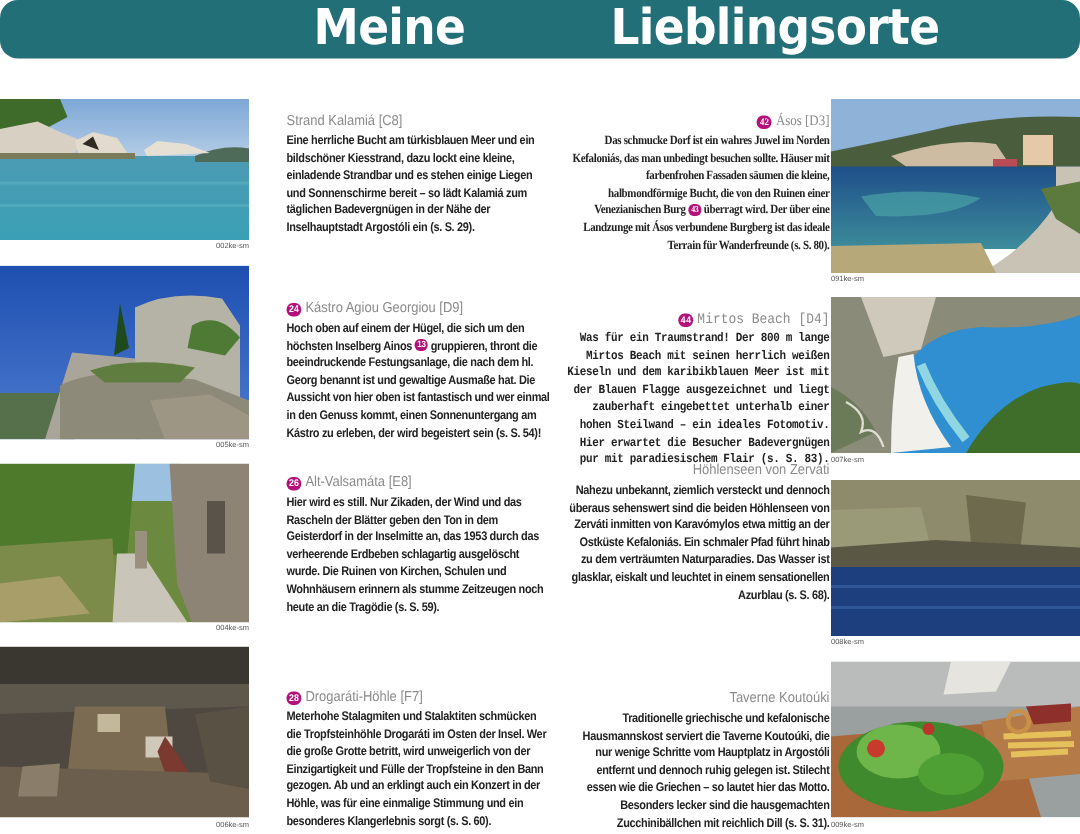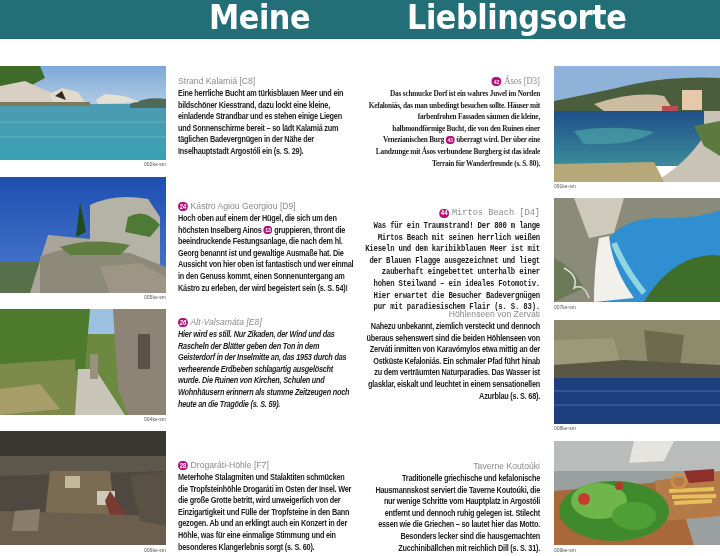--- a/index.html
+++ b/index.html
@@ -2,20 +2,21 @@
 <html><head>
 <meta charset="utf-8">
 <style>
   * { box-sizing: border-box; margin: 0; padding: 0; }
   html, body { width: 720px; height: 556px; overflow: hidden; background: #ffffff; }
   body { position: relative; font-family: "Liberation Sans", sans-serif; color: #1e1e1e; }
 
   .header {
     position: absolute; left: 0; top: 0; width: 720px; height: 39px;
     background: #226f78;
+    border-radius: 12px;
   }
   .header .word {
     position: absolute; top: -2px; color: #ffffff;
     font-family: "DejaVu Sans", sans-serif; font-weight: bold;
     font-size: 33px; letter-spacing: -0.5px; line-height: 40px;
     transform: scaleX(0.92); transform-origin: left center;
   }
   .header .w1 { left: 209px; }
   .header .w2 { left: 407px; }
 
@@ -24,20 +25,21 @@
   }
   .credit {
     position: absolute; font-size: 5px; color: #555; font-family: "Liberation Sans", sans-serif;
     line-height: 6px; white-space: nowrap;
   }
   .credit.right { text-align: right; }
 
   .entry {
     position: absolute; width: 176px;
     font-family: "Liberation Sans", sans-serif;
+    margin-left: 13px;
   }
   .entry .title {
     display: flex; align-items: center; gap: 3px;
     font-size: 9.6px; color: #8b8b8b; line-height: 12px; margin-bottom: 1px;
     transform: scaleX(0.9); transform-origin: left center; white-space: nowrap;
   }
   .entry.right .title { justify-content: flex-end; transform-origin: right center; }
   .badge {
     display: inline-block; width: 11px; height: 9px; border-radius: 5px;
     background: #b4127b; color: #fff; font-size: 6.5px; font-weight: bold;
@@ -150,21 +152,21 @@
 </div>
 
 <div class="entry" style="left:178px;top:200px;">
   <div class="title">
     <span class="badge">24</span>
     <span>Kástro Agiou Georgiou [D9]</span>
   </div>
   <div class="body"><span>Hoch oben auf einem der Hügel, die sich um den höchsten Inselberg Ainos</span> <span class="inline-badge">13</span> <span>gruppieren, thront die beeindruckende Festungsanlage, die nach dem hl. Georg benannt ist und gewaltige Ausmaße hat. Die Aussicht von hier oben ist fantastisch und wer einmal in den Genuss kommt, einen Sonnenuntergang am Kástro zu erleben, der wird begeistert sein (s. S. 54)!</span></div>
 </div>
 
-<div class="entry" style="left:178px;top:316px;font-style:italic;">
+<div class="entry" style="left:178px;top:316px;">
   <div class="title">
     <span class="badge">26</span>
     <span>Alt-Valsamáta [E8]</span>
   </div>
   <div class="body">Hier wird es still. Nur Zikaden, der Wind und das Rascheln der Blätter geben den Ton in dem Geisterdorf in der Inselmitte an, das 1953 durch das verheerende Erdbeben schlagartig ausgelöscht wurde. Die Ruinen von Kirchen, Schulen und Wohnhäusern erinnern als stumme Zeitzeugen noch heute an die Tragödie (s. S. 59).</div>
 </div>
 
 <div class="entry" style="left:178px;top:459px;">
   <div class="title">
     <span class="badge">28</span>

